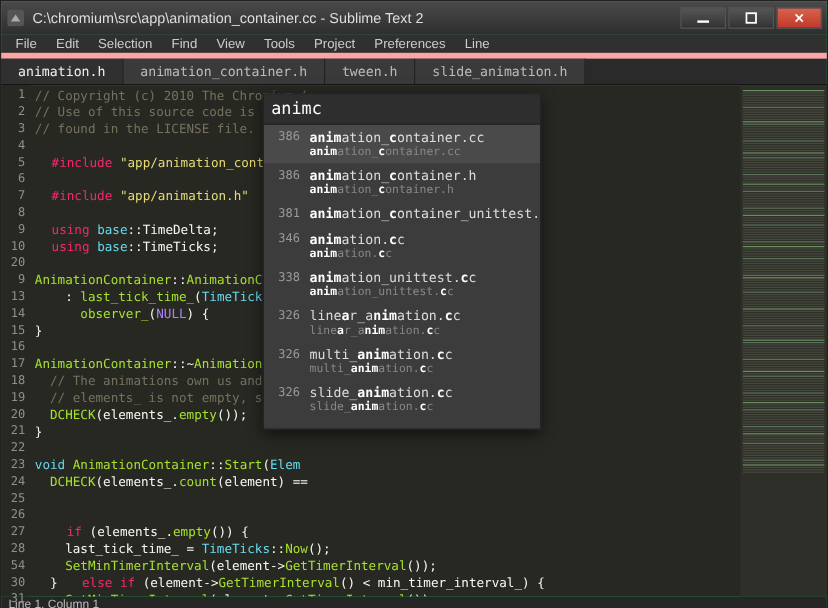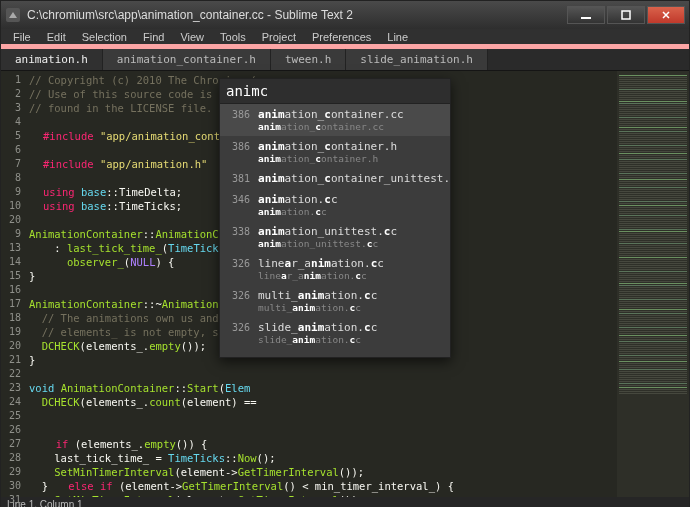--- a/index.html
+++ b/index.html
@@ -118,21 +118,21 @@
         <div>19</div>
         <div>20</div>
         <div>21</div>
         <div>22</div>
         <div>23</div>
         <div>24</div>
         <div>25</div>
         <div>26</div>
         <div>27</div>
         <div>28</div>
-        <div>29</div>
+        <div>54</div>
         <div>30</div>
         <div>31</div>
       </div>
     <div class="code" id="code"><div class="ln"><span class="cm-comment">// Copyright (c) 2010 The Chromium (</span></div><div class="ln"><span class="cm-comment">// Use of this source code is gover</span></div><div class="ln"><span class="cm-comment">// found in the LICENSE file.</span></div><div class="ln"></div><div class="ln"><span class="cm-keyword">#include</span> <span class="cm-string">"app/animation_container.h"</span></div><div class="ln"></div><div class="ln"><span class="cm-keyword">#include</span> <span class="cm-string">"app/animation.h"</span></div><div class="ln"></div><div class="ln"><span class="cm-keyword">using</span> <span class="cm-type2">base</span>::TimeDelta;</div><div class="ln"><span class="cm-keyword">using</span> <span class="cm-type2">base</span>::TimeTicks;</div><div class="ln"></div><div class="ln"><span class="cm-type">AnimationContainer</span>::<span class="cm-func">AnimationContainer</span></div><div class="ln">    : <span class="cm-func">last_tick_time_</span>(<span class="cm-type2">TimeTicks</span>::<span class="cm-func">No</span></div><div class="ln">      <span class="cm-func">observer_</span>(<span class="cm-const">NULL</span>) {</div><div class="ln">}</div><div class="ln"></div><div class="ln"><span class="cm-type">AnimationContainer</span>::~<span class="cm-func">AnimationContainer</span></div><div class="ln">  <span class="cm-comment">// The animations own us and stop </span></div><div class="ln">  <span class="cm-comment">// elements_ is not empty, somethi</span></div><div class="ln">  <span class="cm-func">DCHECK</span>(elements_.<span class="cm-func">empty</span>());</div><div class="ln">}</div><div class="ln"></div><div class="ln"><span class="cm-type2">void</span> <span class="cm-type">AnimationContainer</span>::<span class="cm-func">Start</span>(<span class="cm-type2">Elem</span></div><div class="ln">  <span class="cm-func">DCHECK</span>(elements_.<span class="cm-func">count</span>(element) ==</div><div class="ln"></div><div class="ln"></div><div class="ln">  <span class="cm-keyword">if</span> (elements_.<span class="cm-func">empty</span>()) {</div><div class="ln">    last_tick_time_ = <span class="cm-type2">TimeTicks</span>::<span class="cm-func">Now</span>();</div><div class="ln">    <span class="cm-func">SetMinTimerInterval</span>(element-&gt;<span class="cm-func">GetTimerInterval</span>());</div><div class="ln">  } <span class="cm-keyword">else if</span> (element-&gt;<span class="cm-func">GetTimerInterval</span>() &lt; min_timer_interval_) {</div><div class="ln">    <span class="cm-func">SetMinTimerInterval</span>(element-&gt;<span class="cm-func">GetTimerInterval</span>());</div></div>
     <div class="minimap" id="minimap">
         <div class="hl2"></div>
         <div></div>
         <div></div>
         <div></div>
         <div></div>

